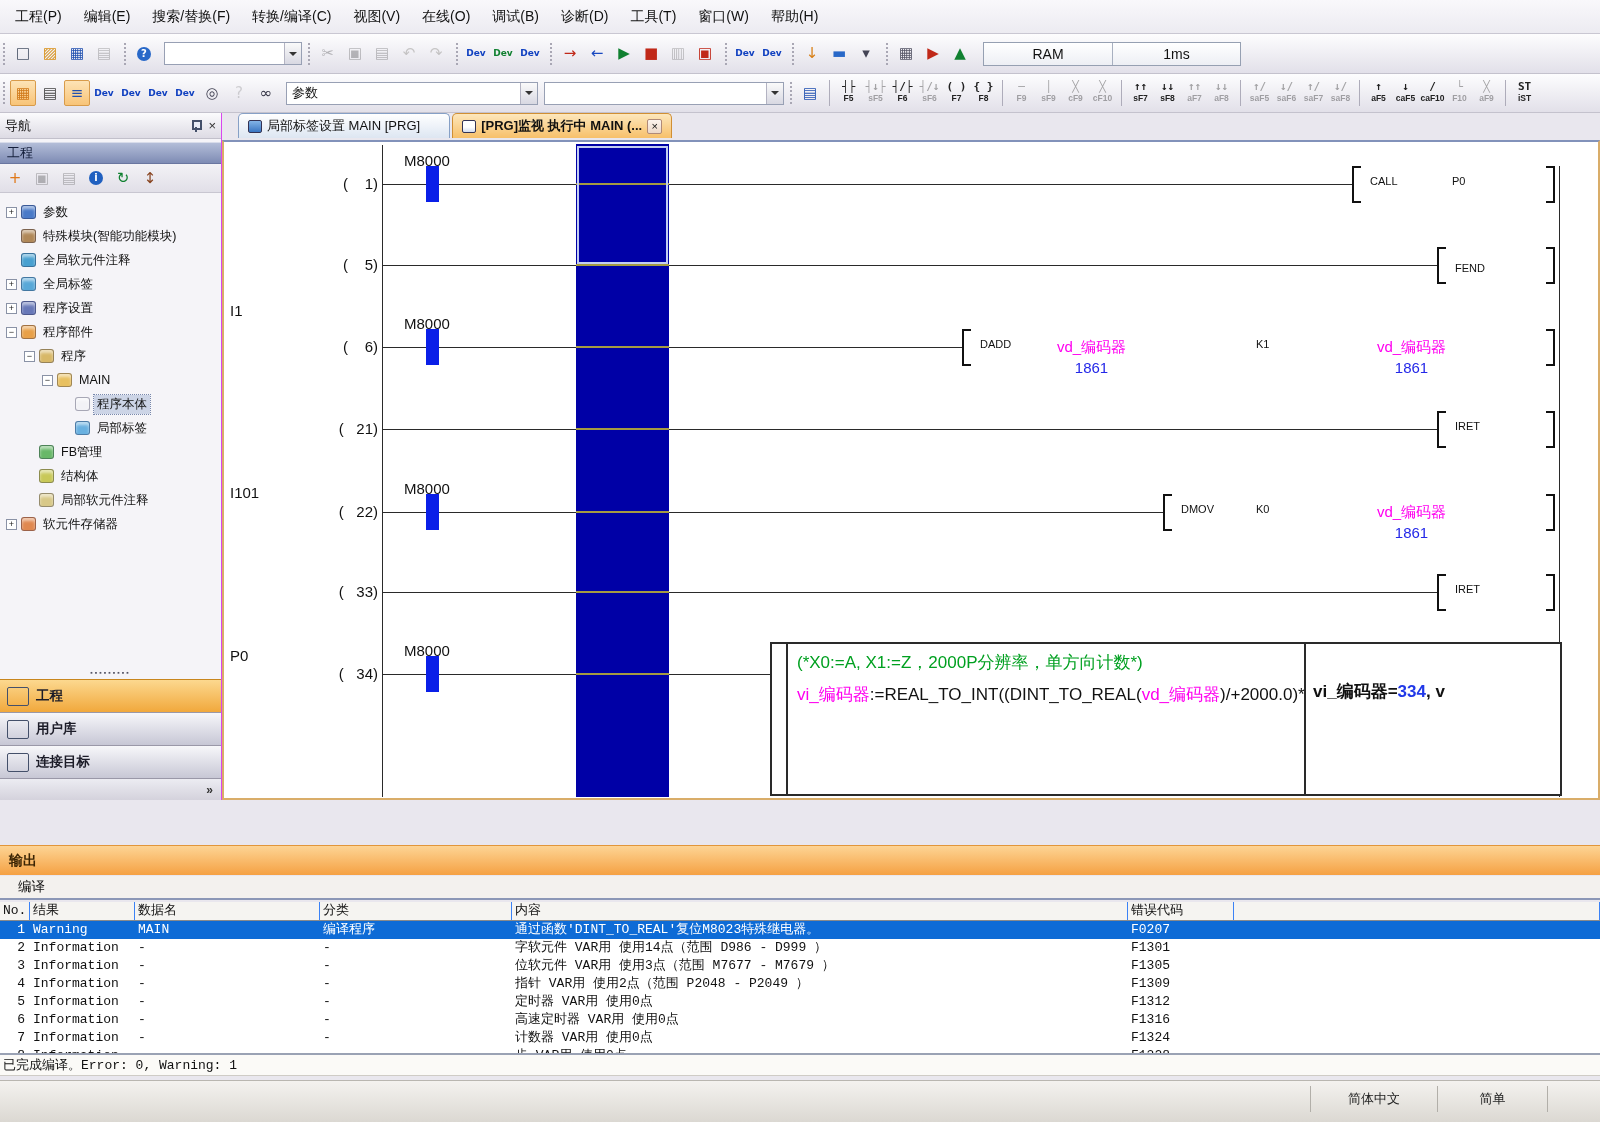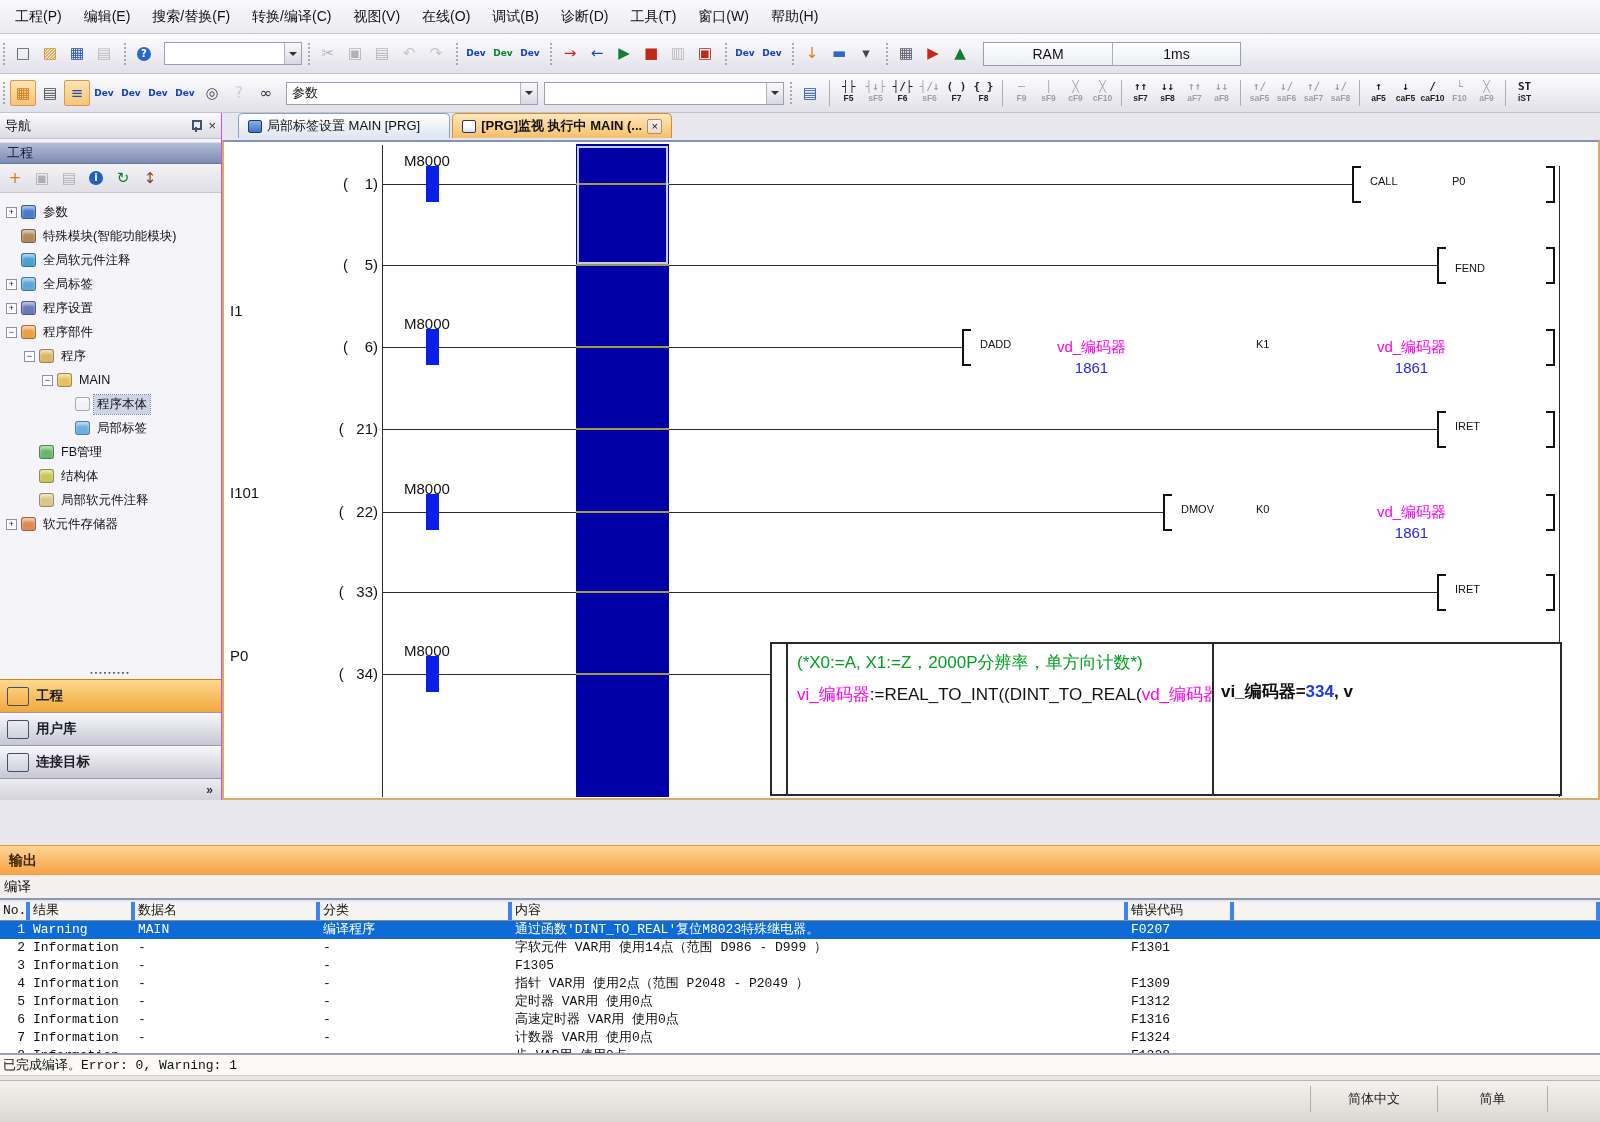--- a/index.html
+++ b/index.html
@@ -87,30 +87,30 @@
   .magenta{color:#ff00f0}
   .opv{position:absolute;width:135px;text-align:center;font-size:15px;color:#2428e8;z-index:6}
   .lb,.rb{position:absolute;width:9px;height:37px;z-index:5}
   .lb{border-left:2px solid #111;border-top:2px solid #111;border-bottom:2px solid #111}
   .rb{border-right:2px solid #111;border-top:2px solid #111;border-bottom:2px solid #111}
 
   .stbox{position:absolute;left:546px;top:500px;width:792px;height:154px;border:2px solid #2a2a2a;background:#fff;display:flex;z-index:7}
   .st-strip{width:16px;border-right:2px solid #2a2a2a;flex:none}
   .st-code{flex:1;padding:7px 2px 0 9px;font-size:17px;white-space:nowrap;overflow:hidden}
   .st-code .cmt{color:#00a020;display:block;margin-bottom:9px}
-  .st-watch{width:348px;flex:none;border-left:2px solid #2a2a2a;padding:36px 0 0 7px;font-size:17px;font-weight:bold;white-space:nowrap;overflow:hidden}
+  .st-watch{width:256px;flex:none;border-left:2px solid #2a2a2a;padding:36px 0 0 7px;font-size:17px;font-weight:bold;white-space:nowrap;overflow:hidden}
   .bluev{color:#2038e8}
 
   
   .outbar{position:absolute;left:0;top:845px;width:1600px;height:30px;background:linear-gradient(#fdd494,#f5a143);border-top:1px solid #e2963a;display:flex;align-items:center;padding-left:9px;font-size:14px;color:#3a2404;font-weight:bold}
-  .compilelbl{position:absolute;left:0;top:876px;width:1600px;height:24px;background:#f3f1ee;display:flex;align-items:center;padding-left:4px;font-size:13.5px;border-bottom:2px solid #8b97b6}
+  .compilelbl{position:absolute;left:0;top:876px;width:1600px;height:24px;background:#f3f1ee;display:flex;align-items:center;padding-left:18px;font-size:13.5px;border-bottom:2px solid #8b97b6}
   .otable{position:absolute;left:0;top:902px;width:1600px;font-family:"Liberation Mono",monospace;font-size:13px;background:#fff}
   .thead,.trow{display:grid;grid-template-columns:30px 105px 185px 192px 616px 106px 1fr}
   .thead{height:19px;background:#f5f4f1;border-bottom:1px solid #8a8a8a}
-  .thead div{border-right:4px solid #3b82f6;padding-left:3px;line-height:18px;overflow:hidden}
+  .thead div{border-right:1px solid #3b82f6;padding-left:3px;line-height:18px;overflow:hidden}
   .rows{height:132px;overflow:hidden;background:#fff}
   .trow{height:18px;line-height:17px}
   .trow div{padding-left:3px;overflow:hidden;white-space:nowrap}
   .trow .c0{text-align:right;padding-right:5px}
   .trow.sel{background:#0e6bd6;color:#fff}
   .statusmsg{position:absolute;left:0;top:1053px;width:1600px;height:23px;background:#fbfaf7;border-top:2px solid #9aa2b4;border-bottom:1px solid #cfccc6;display:flex;align-items:center;padding-left:3px;font-size:13px;font-family:"Liberation Mono",monospace}
 
   
   .statusbar{position:absolute;left:0;top:1080px;width:1600px;height:42px;background:linear-gradient(#f4f2ef,#dbd8d2);border-top:1px solid #b9b6b0}
   .sseg{position:absolute;top:5px;height:26px;border-left:1px solid #b2afa9;display:flex;align-items:center;justify-content:center;font-size:13px;color:#222}
@@ -689,20 +689,21 @@
         <div>字软元件 VAR用 使用14点（范围 D986 - D999 ）</div>
         <div>F1301</div>
         <div></div>
       </div>
 
       <div class="trow" data-name="table-row">
         <div class="c0">3</div>
         <div>Information</div>
         <div>-</div>
         <div>-</div>
+        <div>位软元件 VAR用 使用3点（范围 M7677 - M7679 ）</div>
         <div>F1305</div>
         <div></div>
       </div>
 
       <div class="trow" data-name="table-row">
         <div class="c0">4</div>
         <div>Information</div>
         <div>-</div>
         <div>-</div>
         <div>指针 VAR用 使用2点（范围 P2048 - P2049 ）</div>

